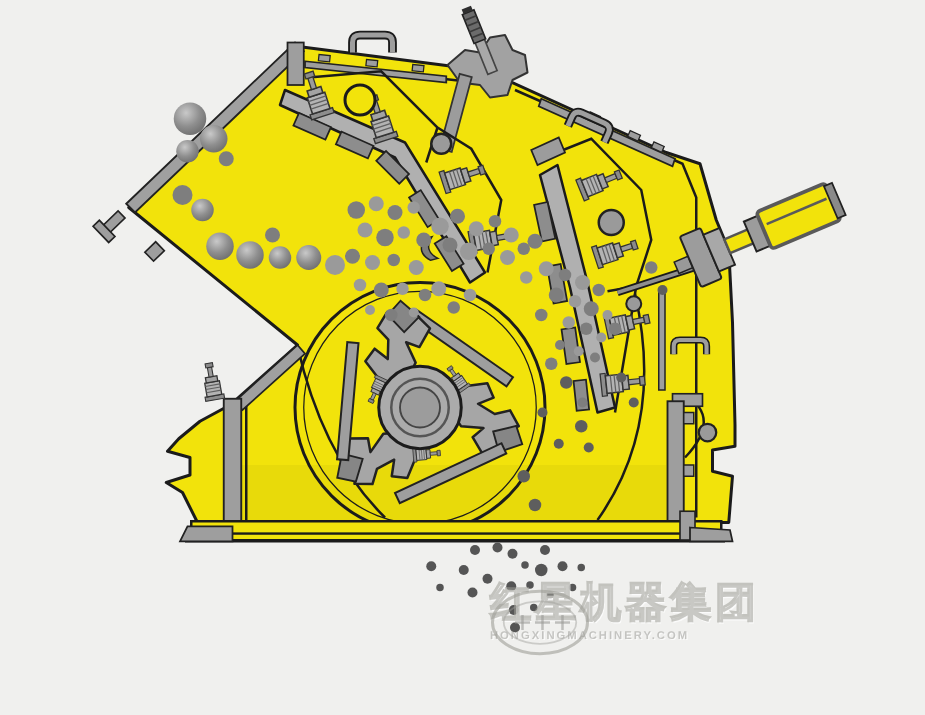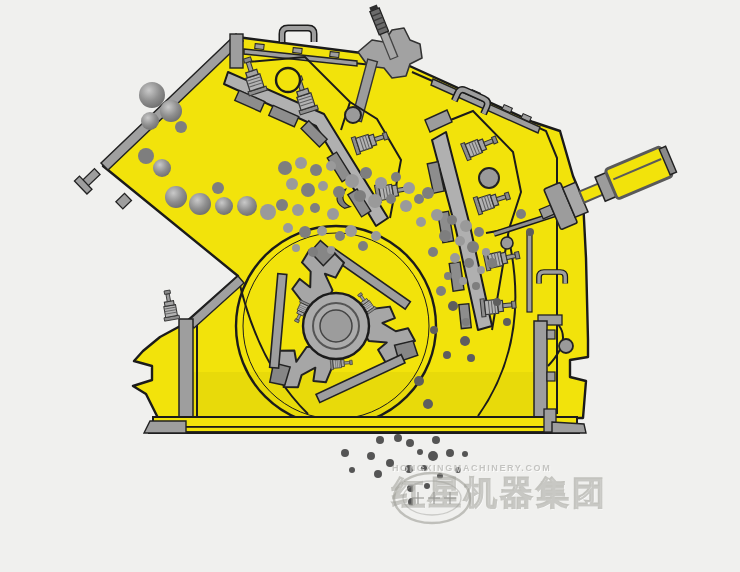--- a/index.html
+++ b/index.html
@@ -313,17 +313,17 @@
     <g stroke="rgba(150,150,145,0.55)" stroke-width="2">
       <line x1="24" y1="32" x2="36" y2="32"></line>
           <line x1="30" y1="26" x2="30" y2="38"></line>
       <line x1="40" y1="32" x2="52" y2="32"></line>
           <line x1="46" y1="26" x2="46" y2="38"></line>
       <line x1="56" y1="32" x2="68" y2="32"></line>
           <line x1="62" y1="26" x2="62" y2="38"></line>
     </g>
   </svg>
   <div id="wm-texts">
+    <div id="wm-cn">红星机器集团</div>
     <div id="wm-en">HONGXINGMACHINERY.COM</div>
-    <div id="wm-cn">红星机器集团</div>
   </div>
 </div>
 </div>
 
 </body></html>

